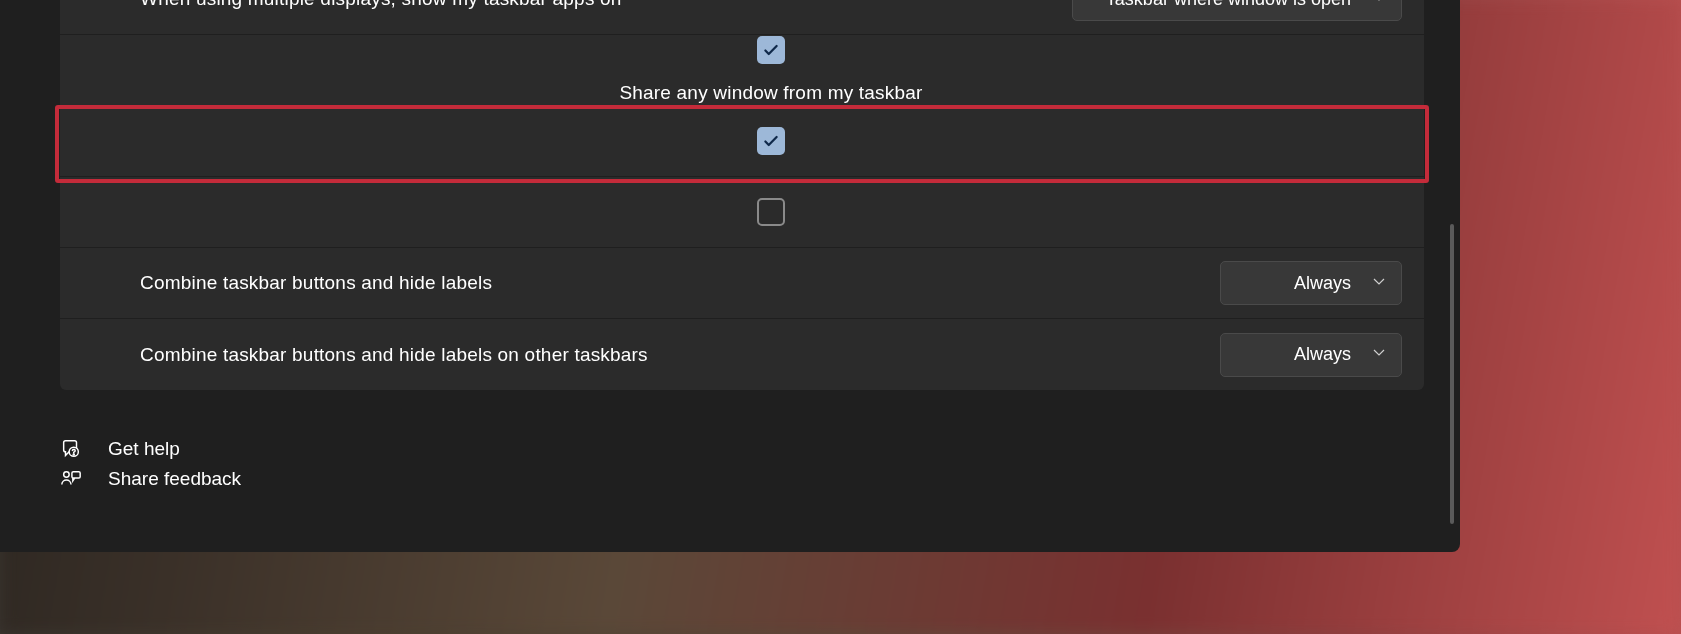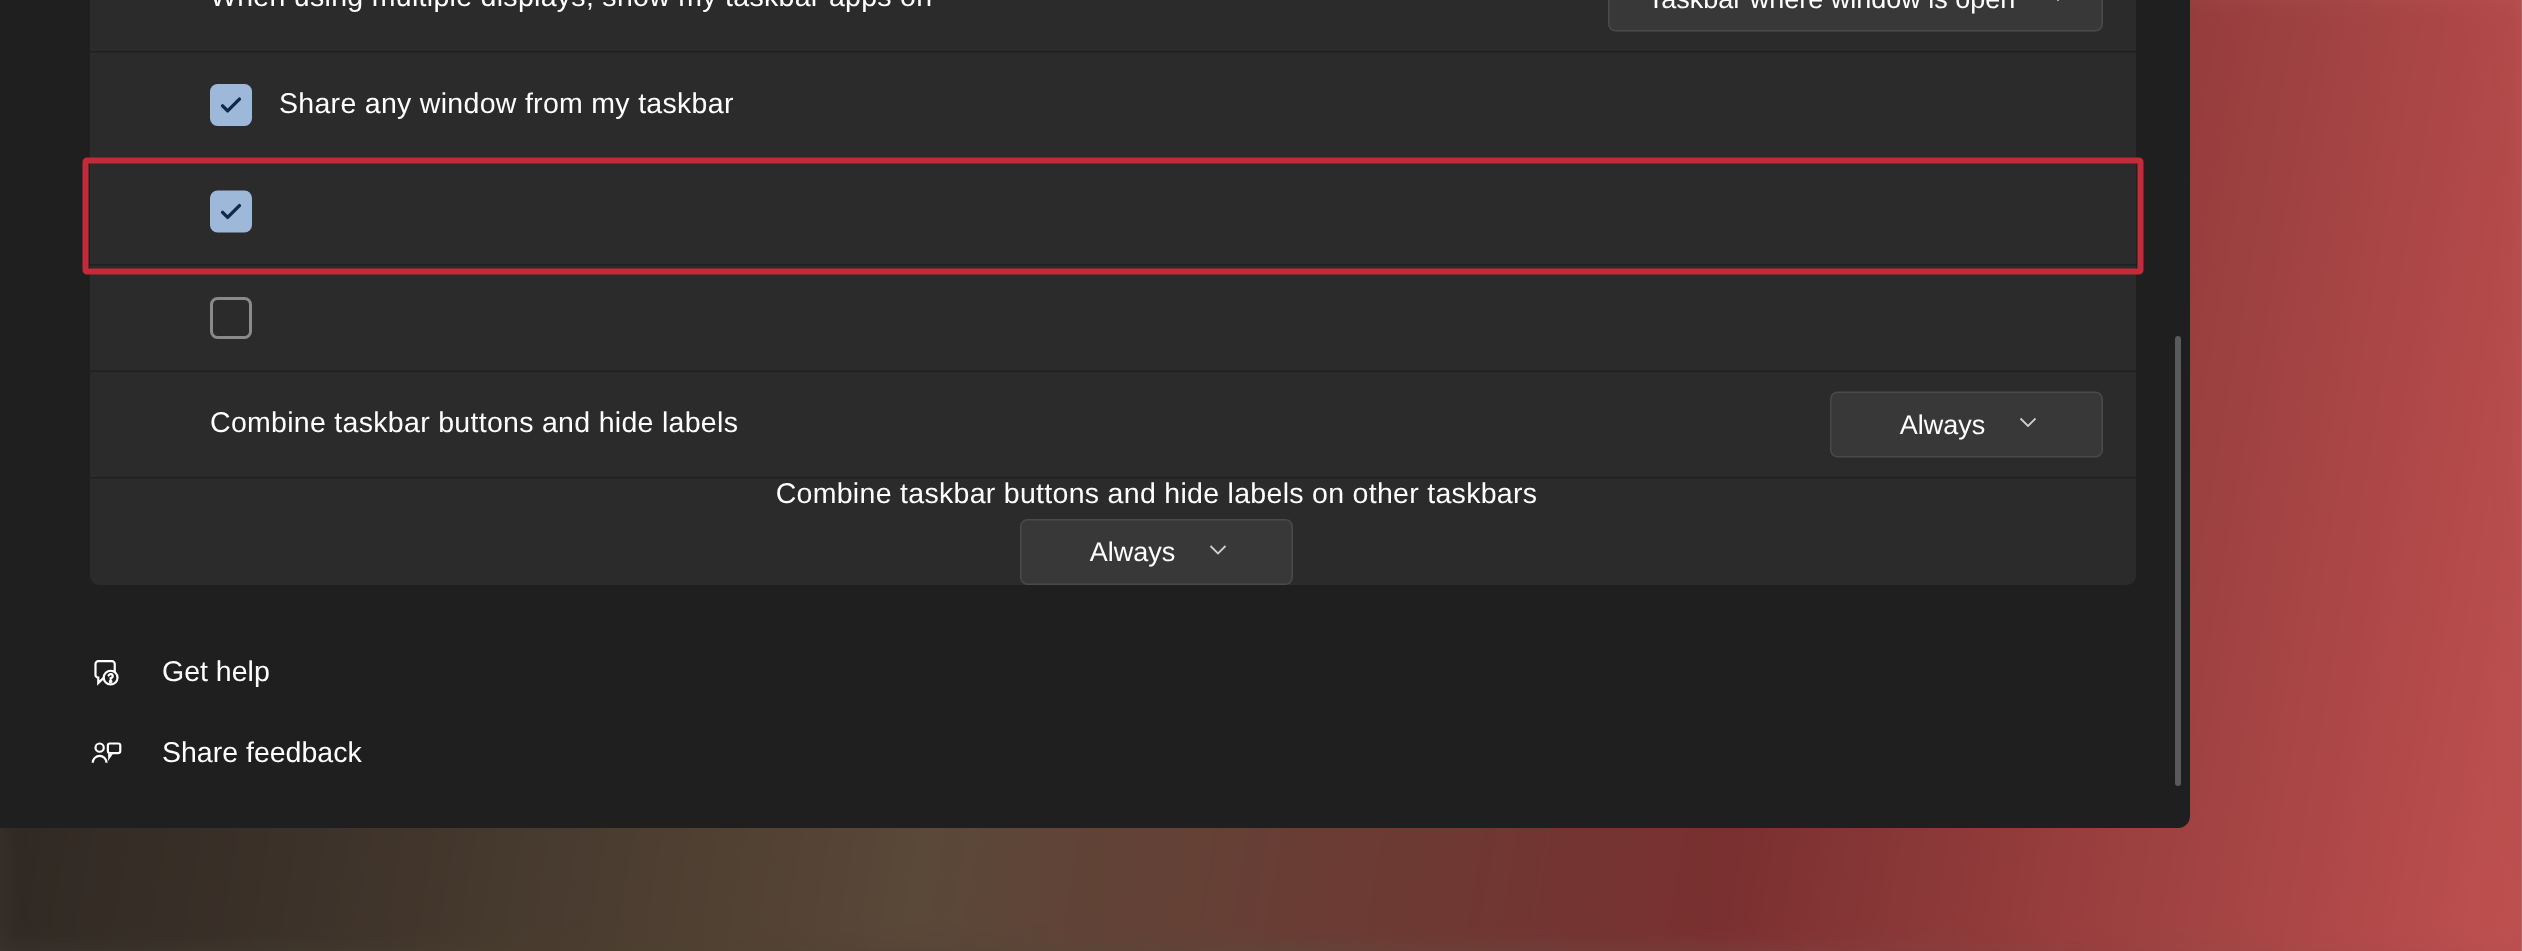--- a/index.html
+++ b/index.html
@@ -42,38 +42,38 @@
       align-items: center;
       justify-content: space-between;
       height: 71px;
       padding: 0 22px 0 80px;
       background: #2b2b2b;
       border-bottom: 1px solid #1f1f1f;
     }
     .setting-row.last {
       border-bottom: none;
       border-radius: 0 0 6px 6px;
-      flex-direction: column;
     }
     .setting-label {
       color: #ffffff;
       font-size: 19px;
       font-weight: 400;
       letter-spacing: 0.2px;
     }
     .setting-control {
       display: flex;
       align-items: center;
     }
     .checkbox-row {
       display: flex;
       align-items: center;
       gap: 18px;
       width: 100%;
       justify-content: flex-start;
+      flex-direction: column;
     }
     .checkbox {
       width: 28px;
       height: 28px;
       border-radius: 5px;
       display: flex;
       align-items: center;
       justify-content: center;
       flex-shrink: 0;
     }
@@ -84,21 +84,21 @@
       background: #2b2b2b;
       border: 2px solid #8a8a8a;
     }
     .checkbox svg {
       width: 18px;
       height: 18px;
     }
     .dropdown {
       display: flex;
       align-items: center;
-      justify-content: center;
+      justify-content: flex-end;
       background: #383838;
       border: 1px solid #4a4a4a;
       border-radius: 5px;
       height: 44px;
       min-width: 182px;
       padding: 0 14px 0 18px;
       color: #ffffff;
       font-size: 18px;
       cursor: pointer;
     }
@@ -116,21 +116,21 @@
       border-radius: 3px;
       pointer-events: none;
       z-index: 10;
     }
     .footer-links {
       position: absolute;
       left: 60px;
       top: 438px;
       display: flex;
       flex-direction: column;
-      gap: 32px;
+      gap: 8px;
     }
     .footer-link {
       display: flex;
       align-items: center;
       gap: 26px;
       color: #ffffff;
       font-size: 19px;
       cursor: pointer;
     }
     .footer-link .icon {

